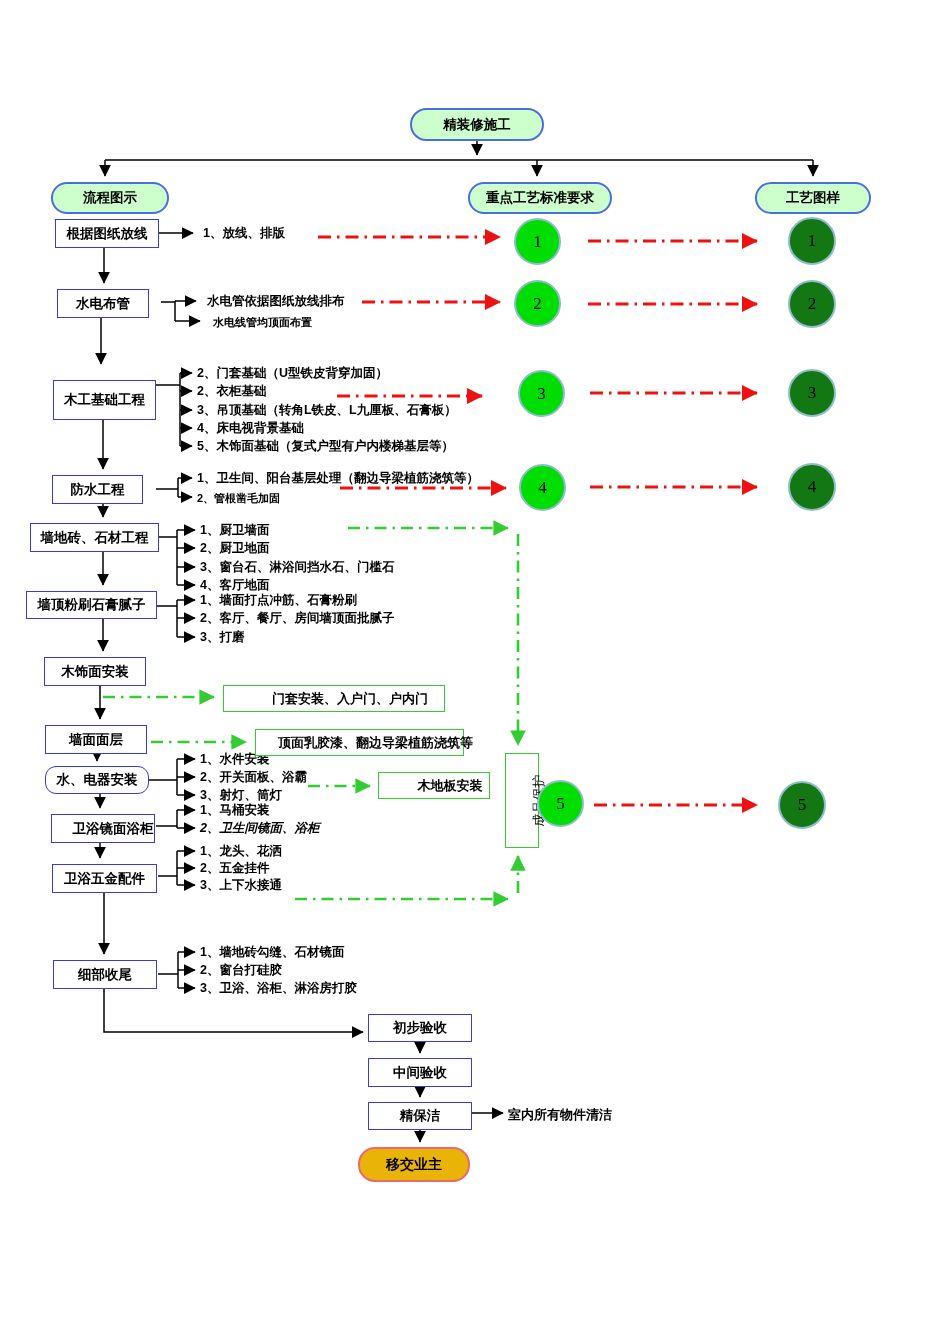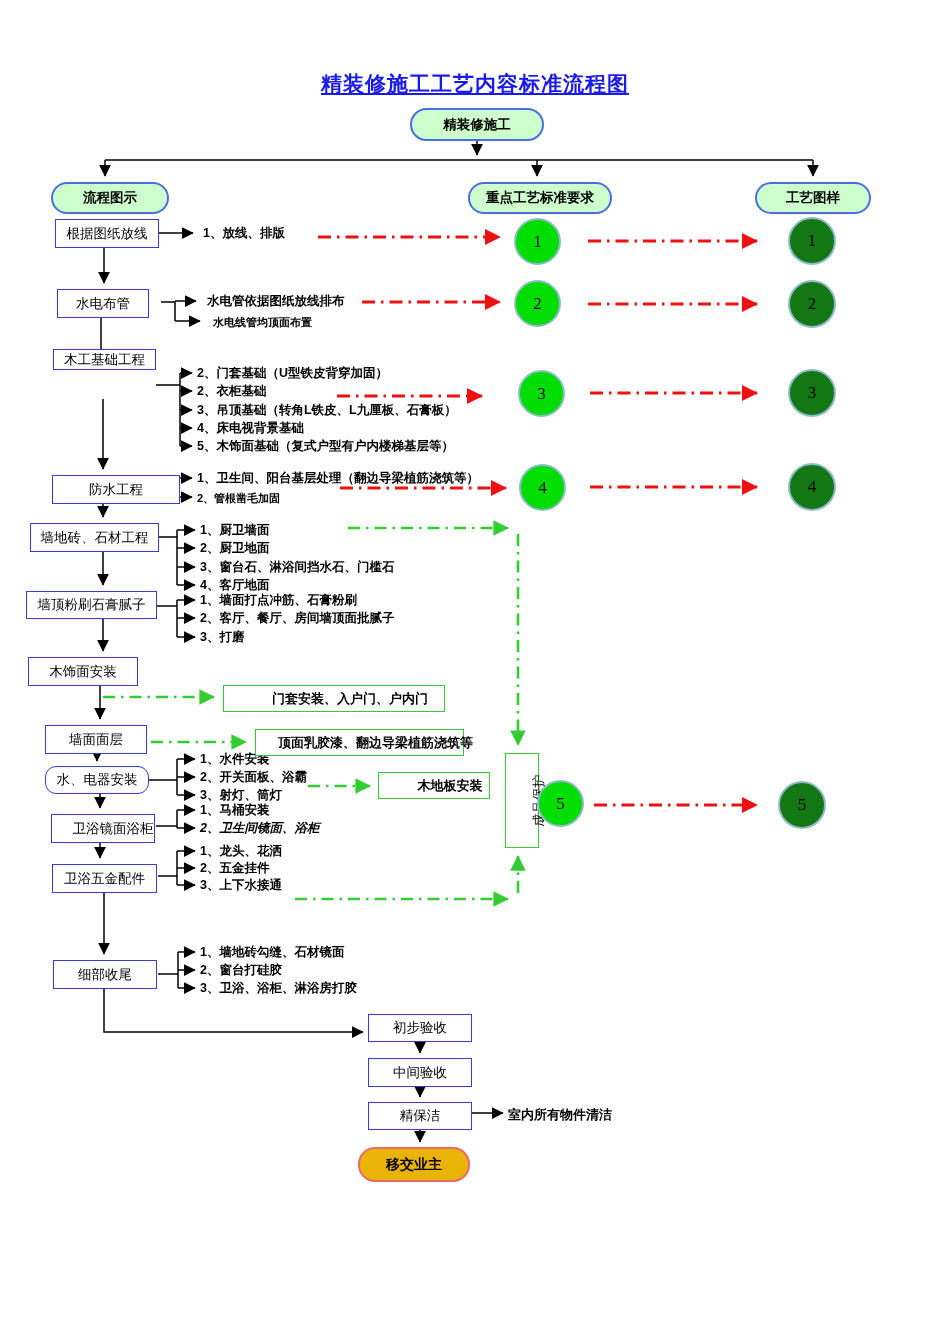--- a/index.html
+++ b/index.html
@@ -7,21 +7,21 @@
           font-family:"Liberation Sans",sans-serif;color:#000;}
   svg.wires{position:absolute;left:0;top:0;z-index:0;pointer-events:none;}
   .title{position:absolute;left:0;top:70px;width:950px;text-align:center;
          font-size:21px;font-weight:bold;color:#1a1aee;text-decoration:underline;
          letter-spacing:1px;z-index:2;}
   .stadium{position:absolute;background:#ccffcc;border:2px solid #4a6ee0;border-radius:17px;
            display:flex;align-items:center;justify-content:center;
            font-size:13.5px;font-weight:bold;z-index:1;box-sizing:border-box;white-space:nowrap;}
   .box{position:absolute;background:#fff;border:1.6px solid #3a3ad6;
        display:flex;align-items:center;justify-content:center;
-       font-size:13.5px;font-weight:normal;z-index:1;box-sizing:border-box;white-space:nowrap;}
+       font-size:13.5px;font-weight:bold;z-index:1;box-sizing:border-box;white-space:nowrap;}
   .gbox{position:absolute;background:#fff;border:1.6px solid #33cc33;
         display:flex;align-items:center;justify-content:center;
         font-size:13px;font-weight:bold;z-index:1;box-sizing:border-box;white-space:nowrap;padding-left:32px;}
   .rbox{position:absolute;background:#eab308;border:2px solid #e86a6a;border-radius:17px;
         display:flex;align-items:center;justify-content:center;
         font-size:14px;font-weight:bold;z-index:1;box-sizing:border-box;white-space:nowrap;}
   .item{position:absolute;font-size:12.5px;font-weight:bold;white-space:nowrap;z-index:1;line-height:16px;}
   .item.small{font-size:11px;}
   .note{position:absolute;font-size:13px;font-weight:bold;white-space:nowrap;z-index:1;}
   .circle{position:absolute;width:47px;height:47px;border-radius:50%;
@@ -146,34 +146,33 @@
       <line x1="103" y1="697" x2="214" y2="697" marker-end="url(#ag)"></line>
       <line x1="151" y1="742" x2="246" y2="742" marker-end="url(#ag)"></line>
       <line x1="308" y1="786" x2="370" y2="786" marker-end="url(#ag)"></line>
       <line x1="348" y1="528" x2="508" y2="528" marker-end="url(#ag)"></line>
       <line x1="518" y1="534" x2="518" y2="745" marker-end="url(#ag)"></line>
       <line x1="295" y1="899" x2="508" y2="899" marker-end="url(#ag)"></line>
       <line x1="518" y1="893" x2="518" y2="856" marker-end="url(#ag)"></line>
     </g>
   </svg>
 
-  <div class="title">精装修施工工艺内容标准流程图</div>
 
   <div class="stadium" style="left:410px;top:108px;width:134px;height:33px;">精装修施工</div>
   <div class="stadium" style="left:51px;top:182px;width:118px;height:32px;">流程图示</div>
   <div class="stadium" style="left:468px;top:182px;width:144px;height:32px;">重点工艺标准要求</div>
   <div class="stadium" style="left:755px;top:182px;width:116px;height:32px;">工艺图样</div>
 
   <div class="box" style="left:55px;top:219px;width:104px;height:29px;">根据图纸放线</div>
   <div class="box" style="left:57px;top:289px;width:92px;height:29px;">水电布管</div>
-  <div class="box" style="left:53px;top:349px;width:103px;height:21px;">木工基础工程</div>
-  <div class="box" style="left:52px;top:475px;width:128px;height:29px;">防水工程</div>
+  <div class="box" style="left:53px;top:380px;width:103px;height:40px;">木工基础工程</div>
+  <div class="box" style="left:52px;top:475px;width:91px;height:29px;">防水工程</div>
   <div class="box" style="left:30px;top:523px;width:129px;height:29px;">墙地砖、石材工程</div>
   <div class="box" style="left:26px;top:591px;width:131px;height:28px;">墙顶粉刷石膏腻子</div>
-  <div class="box" style="left:28px;top:657px;width:110px;height:29px;">木饰面安装</div>
+  <div class="box" style="left:44px;top:657px;width:102px;height:29px;">木饰面安装</div>
   <div class="box" style="left:45px;top:725px;width:102px;height:29px;">墙面面层</div>
   <div class="box" style="left:45px;top:766px;width:104px;height:28px;border-radius:11px;">水、电器安装</div>
   <div class="box" style="left:51px;top:814px;width:104px;height:29px;padding-left:20px;">卫浴镜面浴柜</div>
   <div class="box" style="left:52px;top:864px;width:105px;height:29px;">卫浴五金配件</div>
   <div class="box" style="left:53px;top:960px;width:104px;height:29px;">细部收尾</div>
 
   <div class="item" style="left:203px;top:225px;">1、放线、排版</div>
 
   <div class="item" style="left:207px;top:293px;">水电管依据图纸放线排布</div>
   <div class="item small" style="left:213px;top:314px;">水电线管均顶面布置</div>

